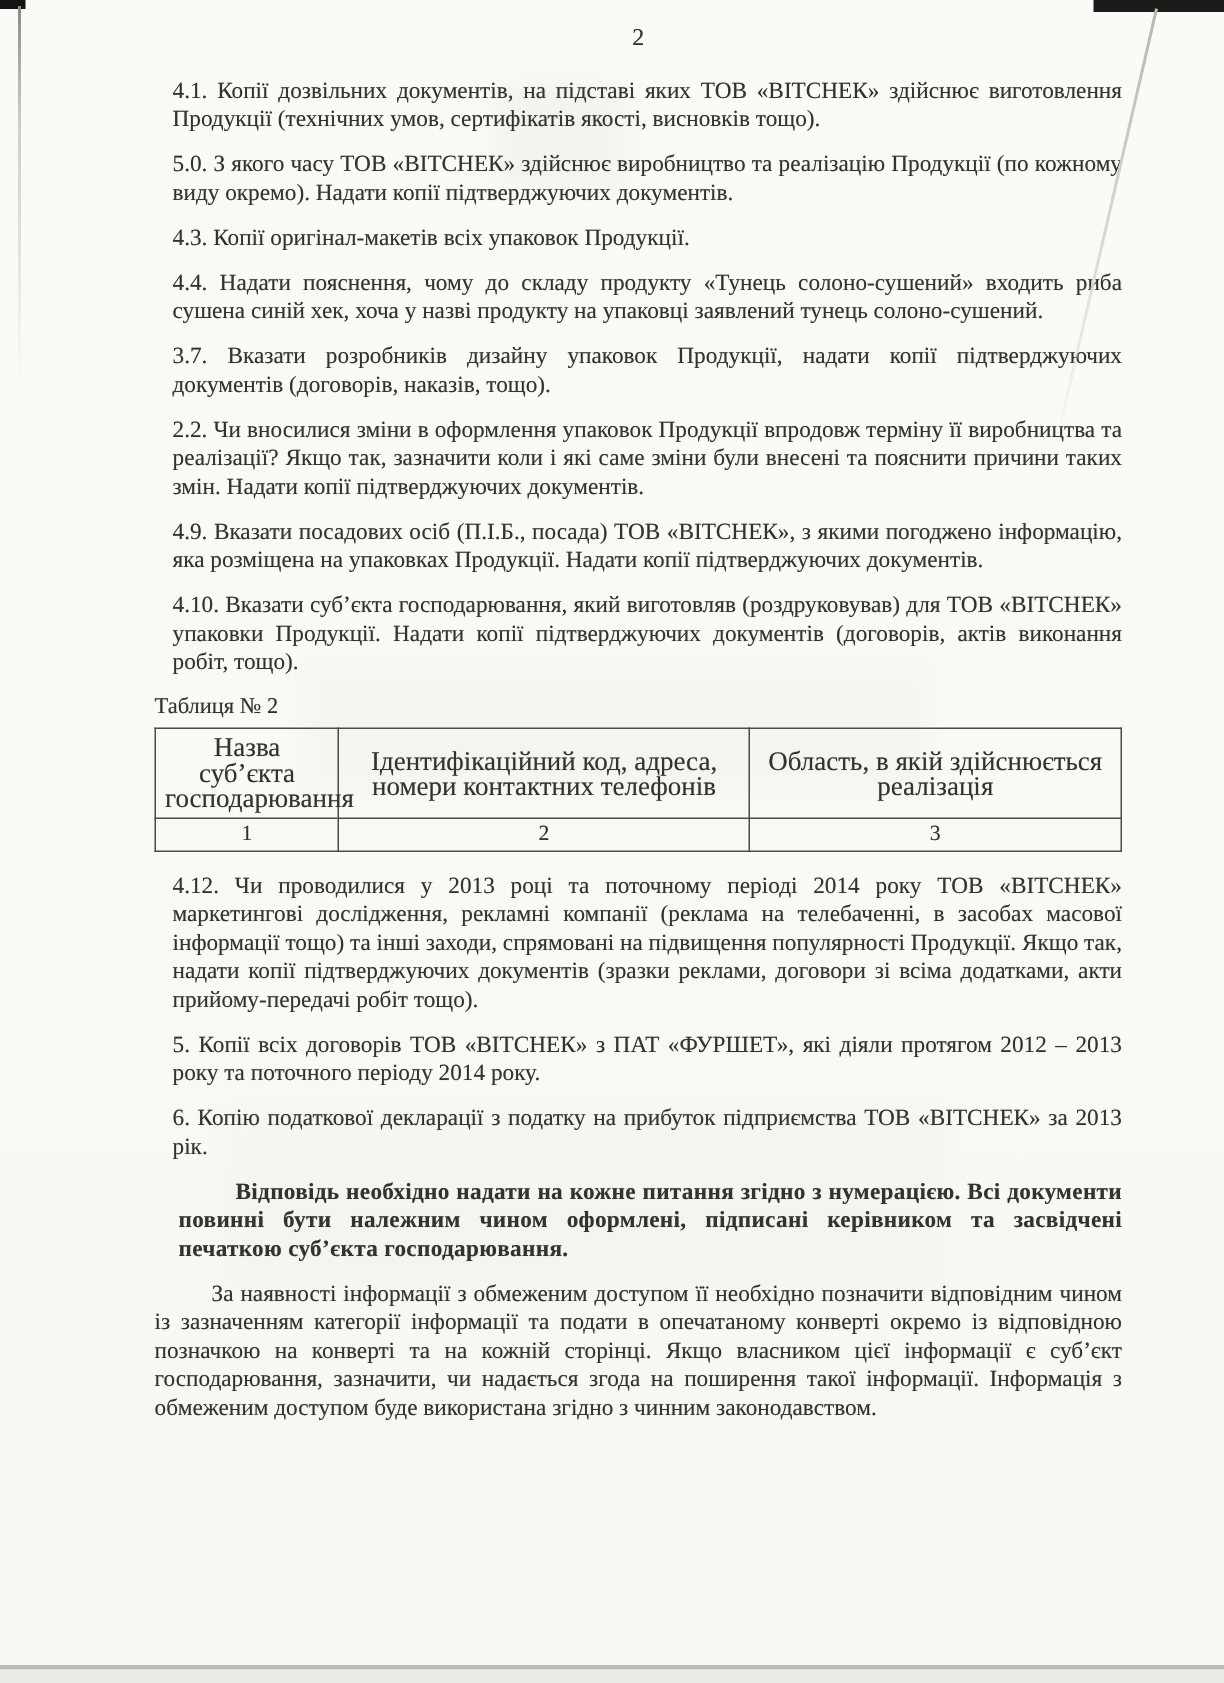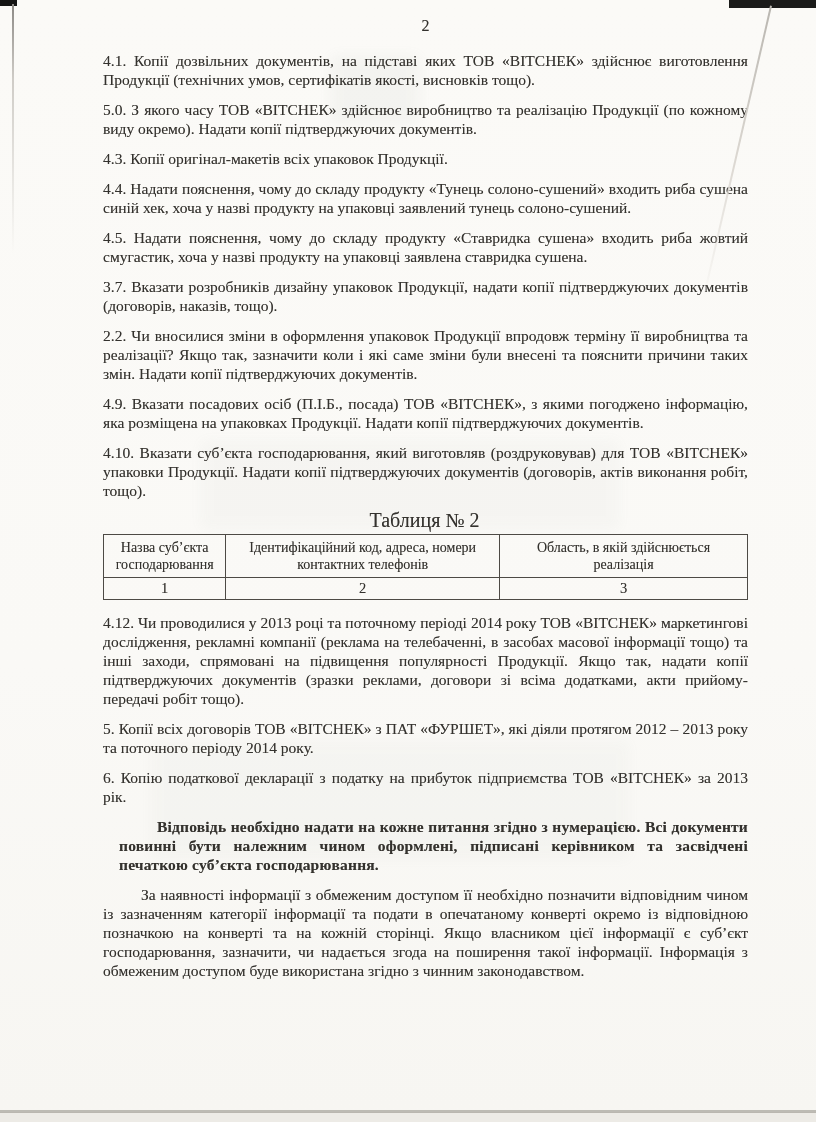--- a/index.html
+++ b/index.html
@@ -47,34 +47,34 @@
   .content{
     position:absolute;left:103px;top:16px;width:645px;
     color:#34322e;
     font-size:15.5px;line-height:19px;
     text-shadow:0 0 .5px rgba(70,68,64,.45);
   }
   .page-number{
     text-align:center;font-size:16px;margin:0 0 16px 0;
   }
   p.q{
-    margin:0 0 11px 0;text-align:justify;
+    margin:0 0 11px 12px;text-align:justify;
   }
   p.q:last-child{margin-bottom:0;}
   .table-caption{
-    text-align:center;margin:2px 2px 4px 0;font-size:20px;
+    text-align:left;margin:2px 2px 4px 0;font-size:15px;
   }
   table.t2{
     width:100%;border-collapse:collapse;margin:0 0 13px 0;
     table-layout:fixed;
   }
   table.t2 td,table.t2 th{
     border:1.5px solid #4d4a45;
     font-weight:normal;text-align:center;vertical-align:middle;
-    font-size:14px;line-height:17px;padding:4px 6px;
+    font-size:18px;line-height:17px;padding:4px 6px;
     color:#34322e;
   }
   col.c1{width:19%;} col.c2{width:42.5%;} col.c3{width:38.5%;}
   tr.num-row td{padding:2px 6px;font-size:14.5px;}
   p.bold{
     font-weight:bold;text-indent:38px;margin:2px 0 11px 16px;text-align:justify;
     letter-spacing:.2px;
   }
   p.closing{
     text-indent:38px;margin:0;text-align:justify;
@@ -90,21 +90,20 @@
   <div class="bleed-smudge smudge-3"></div>
 
   <div class="content">
 
     <p class="page-number">2</p>
 
     <p class="q">4.1. Копії дозвільних документів, на підставі яких ТОВ «ВІТСНЕК» здійснює виготовлення Продукції (технічних умов, сертифікатів якості, висновків тощо).</p>
     <p class="q">5.0. З якого часу ТОВ «ВІТСНЕК» здійснює виробництво та реалізацію Продукції (по кожному виду окремо). Надати копії підтверджуючих документів.</p>
     <p class="q">4.3. Копії оригінал-макетів всіх упаковок Продукції.</p>
     <p class="q">4.4. Надати пояснення, чому до складу продукту «Тунець солоно-сушений» входить риба сушена синій хек, хоча у назві продукту на упаковці заявлений тунець солоно-сушений.</p>
-    <p class="q">4.5. Надати пояснення, чому до складу продукту «Ставридка сушена» входить риба жовтий смугастик, хоча у назві продукту на упаковці заявлена ставридка сушена.</p>
     <p class="q">3.7. Вказати розробників дизайну упаковок Продукції, надати копії підтверджуючих документів (договорів, наказів, тощо).</p>
     <p class="q">2.2. Чи вносилися зміни в оформлення упаковок Продукції впродовж терміну її виробництва та реалізації? Якщо так, зазначити коли і які саме зміни були внесені та пояснити причини таких змін. Надати копії підтверджуючих документів.</p>
     <p class="q">4.9. Вказати посадових осіб (П.І.Б., посада) ТОВ «ВІТСНЕК», з якими погоджено інформацію, яка розміщена на упаковках Продукції. Надати копії підтверджуючих документів.</p>
     <p class="q">4.10. Вказати суб’єкта господарювання, який виготовляв (роздруковував) для ТОВ «ВІТСНЕК» упаковки Продукції. Надати копії підтверджуючих документів (договорів, актів виконання робіт, тощо).</p>
 
     <div class="table-caption">Таблиця № 2</div>
 
     <table class="t2">
       <colgroup>
           <col class="c1">

